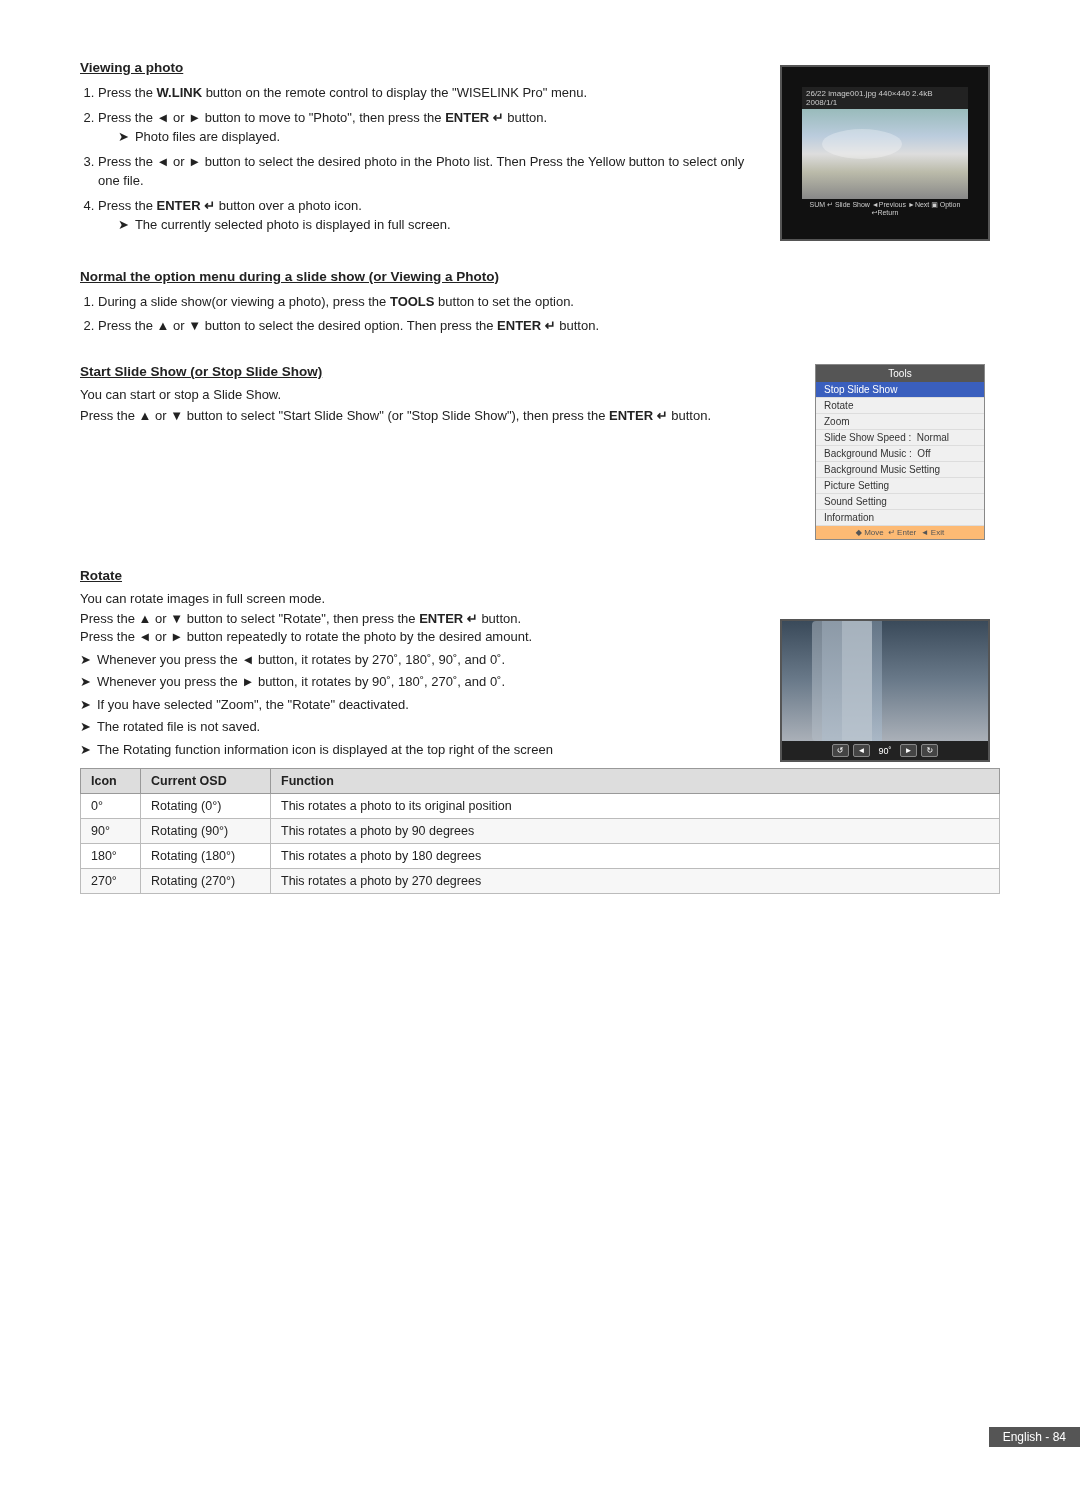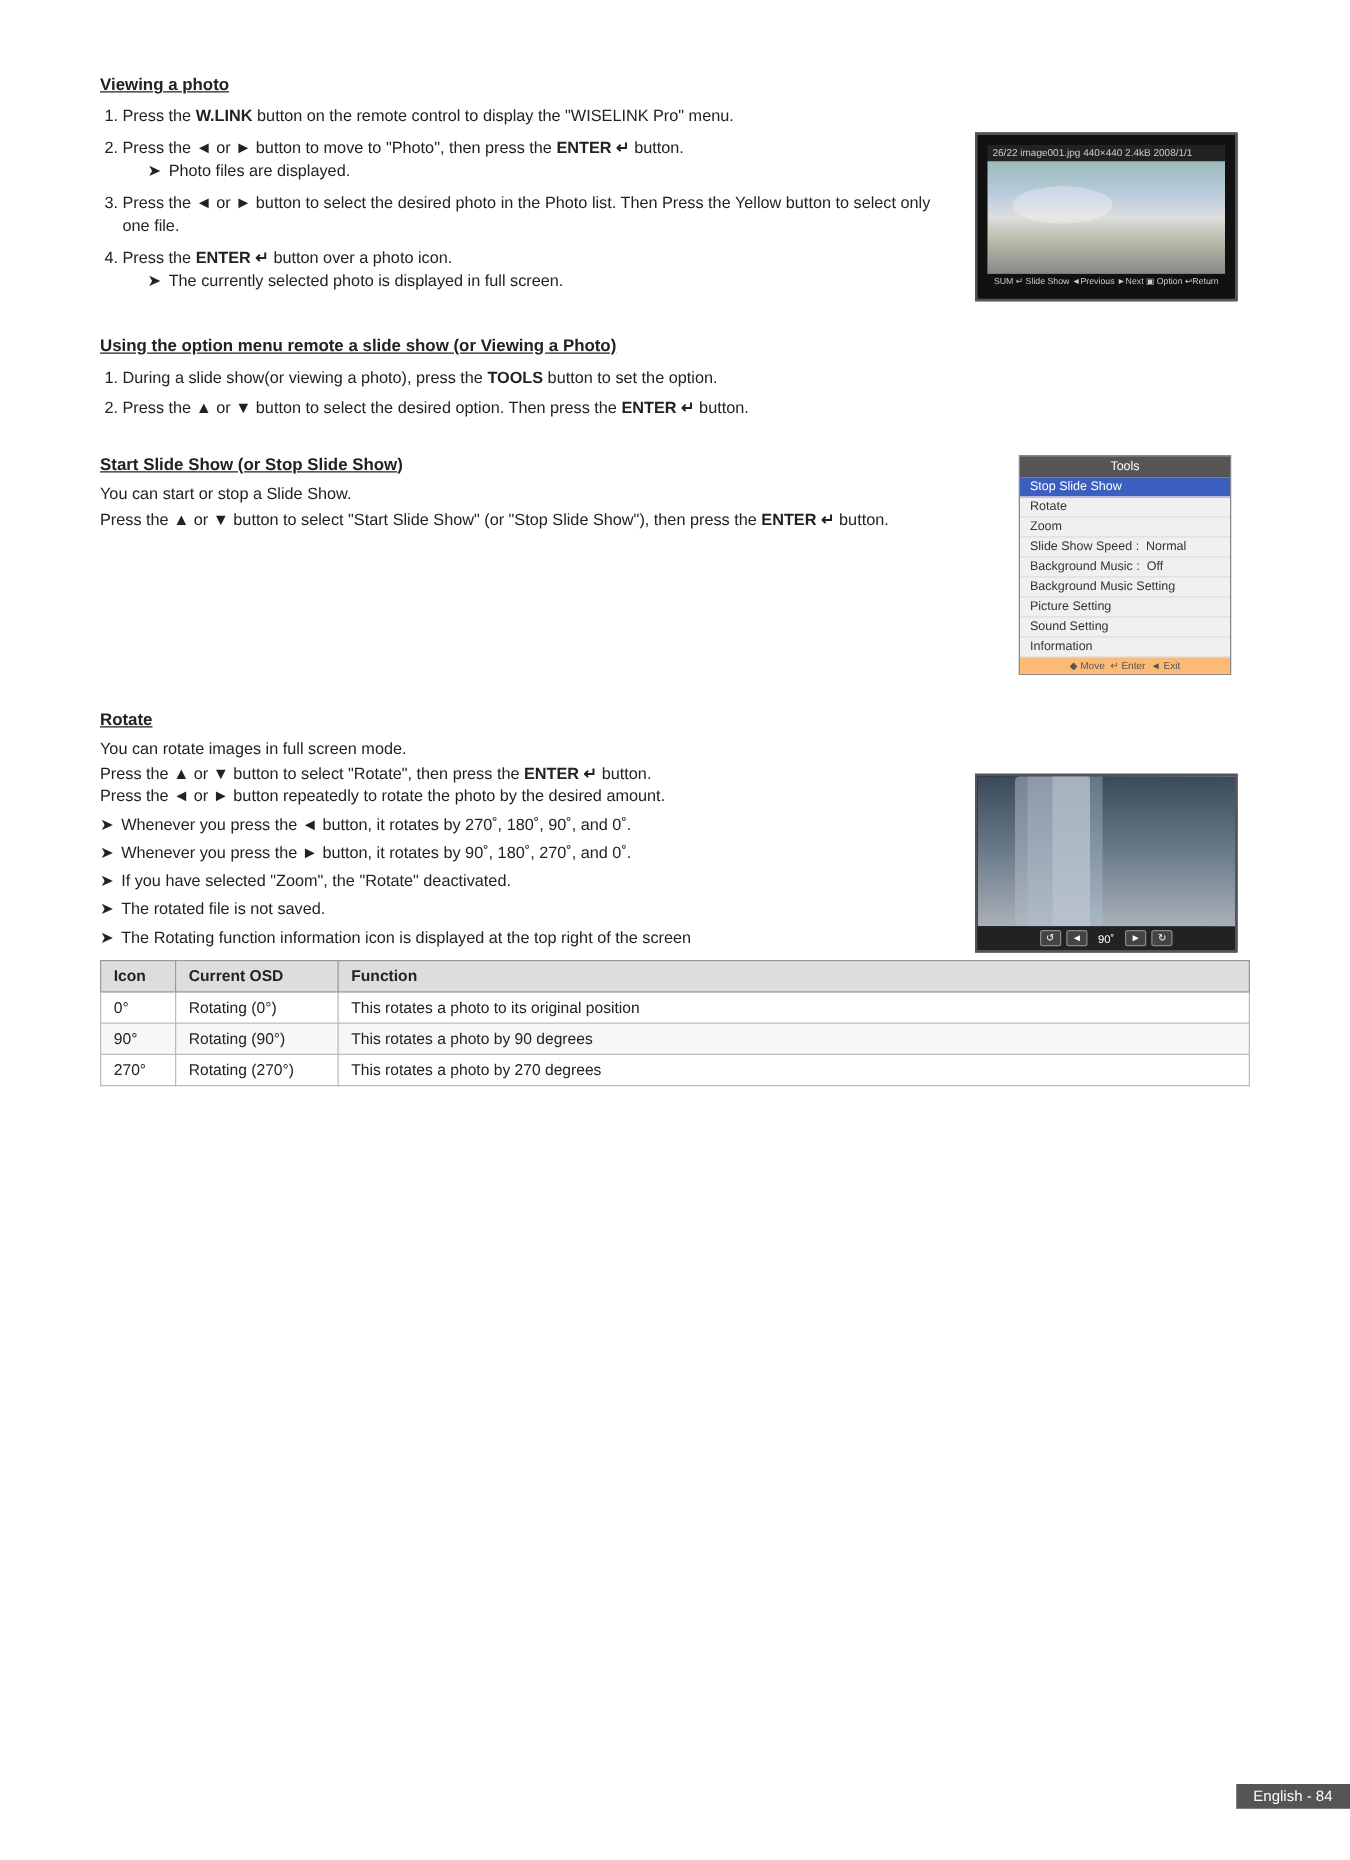--- a/index.html
+++ b/index.html
@@ -51,21 +51,21 @@
       flex-shrink: 0;
       font-size: 13px;
     }
     .bold { font-weight: bold; }
     
     .tv-screen {
       border: 2px solid #555;
       background: #111;
       color: #eee;
       font-size: 10px;
-      padding: 8px;
+      padding: 20px;
       width: 210px;
     }
     .tv-photo-area {
       background: #888;
       height: 90px;
       display: flex;
       align-items: center;
       justify-content: center;
       overflow: hidden;
       position: relative;
@@ -254,21 +254,21 @@
       </div>
       <div class="tv-photo-area">
         <div class="tv-photo-clouds"></div>
       </div>
       <div class="tv-bottombar">SUM    ↵ Slide Show  ◄Previous  ►Next  ▣ Option  ↩Return</div>
     </div>
   </div>
 </div>
 
 <div class="section">
-  <div class="section-title">Using the option menu remote a slide show (or Viewing a Photo)</div>
+  <div class="section-title">Normal the option menu during a slide show (or Viewing a Photo)</div>
   <ol>
     <li>
       During a slide show(or viewing a photo), press the <span class="bold">TOOLS</span> button to set the option.
     </li>
     <li>
       Press the ▲ or ▼ button to select the desired option. Then press the <span class="bold">ENTER ↵</span> button.
     </li>
   </ol>
 </div>
 
@@ -376,20 +376,25 @@
         <td>0°</td>
         <td>Rotating (0°)</td>
         <td>This rotates a photo to its original position</td>
       </tr>
       <tr>
         <td>90°</td>
         <td>Rotating (90°)</td>
         <td>This rotates a photo by 90 degrees</td>
       </tr>
       <tr>
+        <td>180°</td>
+        <td>Rotating (180°)</td>
+        <td>This rotates a photo by 180 degrees</td>
+      </tr>
+      <tr>
         <td>270°</td>
         <td>Rotating (270°)</td>
         <td>This rotates a photo by 270 degrees</td>
       </tr>
     </tbody>
   </table>
 </div>
 
 <div class="page-footer">
   <span>English - 84</span>

